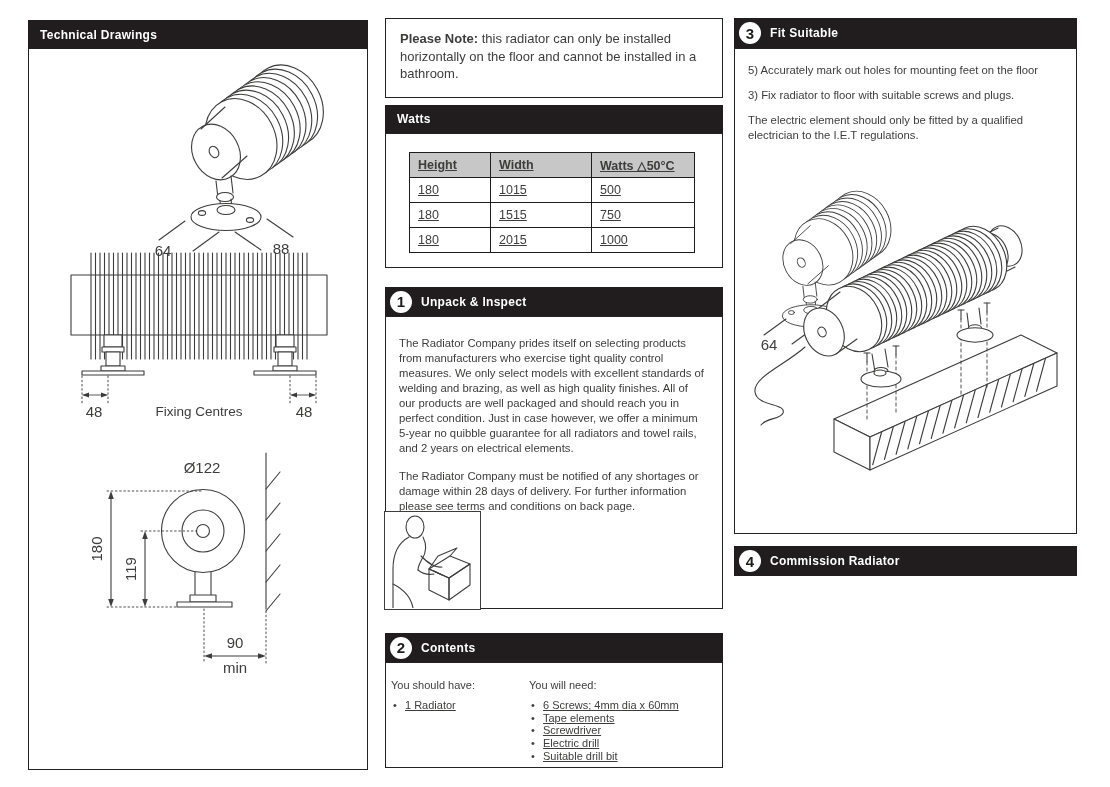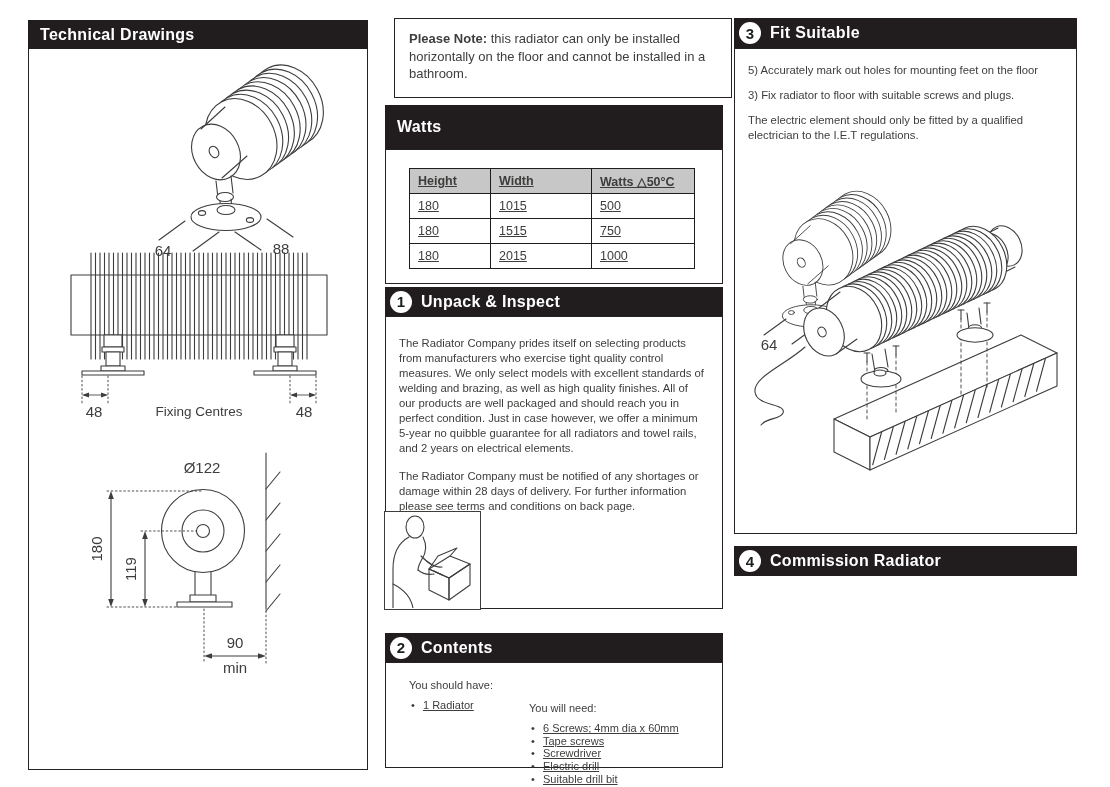--- a/index.html
+++ b/index.html
@@ -1,21 +1,21 @@
 <!DOCTYPE html>
 <html><head>
 <meta charset="utf-8">
 <style>
   html,body{margin:0;padding:0;background:#ffffff;}
   #page{position:relative;width:1110px;height:787px;background:#fff;overflow:hidden;
         font-family:"Liberation Sans",sans-serif;color:#3d3d3c;}
   .panel,.box{box-sizing:border-box;background:#fff;border:1.6px solid #262223;}
   .abs{position:absolute;}
   .bar{box-sizing:border-box;background:#211d1e;color:#fff;display:flex;align-items:center;padding-left:12px;}
-  .bar-title{font-size:16px;font-weight:600;letter-spacing:.3px;}
+  .bar-title{font-size:12px;font-weight:600;letter-spacing:.3px;}
   .badge{box-sizing:border-box;width:22px;height:22px;border-radius:50%;background:#fff;color:#1d1d1b;
          display:flex;align-items:center;justify-content:center;font-weight:bold;font-size:15px;
          margin-right:9px;flex:0 0 auto;}
   .body-txt{font-size:11.3px;line-height:15px;}
   
   #note-box{padding:11px 14px;font-size:13px;line-height:17.5px;}
   #watts-table{border-collapse:collapse;margin:18px 0 0 23px;}
   #watts-table th,#watts-table td{border:1.4px solid #1d1d1b;font-size:12.5px;text-align:left;
          padding:4px 8px;height:16px;text-decoration:underline;}
   #watts-table th{background:#c7c7c7;font-weight:bold;}
@@ -214,26 +214,26 @@
         <polygon class="arr" points="182,235 174,232.2 174,237.8"></polygon>
         <text class="t15" x="118" y="52" text-anchor="middle">Ø122</text>
         <text class="t15" x="18" y="128" text-anchor="middle" transform="rotate(-90 18 128)">180</text>
         <text class="t15" x="52" y="148" text-anchor="middle" transform="rotate(-90 52 148)">119</text>
         <text class="t15" x="151" y="227" text-anchor="middle">90</text>
         <text class="t15" x="151" y="252" text-anchor="middle">min</text>
       </g>
     </svg>
   </section>
 
-  <div id="note-box" class="box abs" style="left:394px;top:18px;width:338px;height:80px;">
+  <div id="note-box" class="box abs" style="left:385px;top:18px;width:338px;height:80px;">
     <b>Please Note:</b><span> this radiator can only be installed horizontally on the floor and cannot be installed in a bathroom.</span>
   </div>
 
   <div class="abs" style="left:385px;top:105px;width:338px;">
-    <div class="bar" style="height:44px;">
+    <div class="bar" style="height:28px;">
       <span class="bar-title">Watts</span>
     </div>
     <div class="box" style="height:135px;">
       <table id="watts-table">
         <thead>
           <tr>
             <th class="colw1">Height</th>
             <th class="colw2">Width</th>
             <th class="colw3">Watts △50°C</th>
           </tr>
@@ -284,31 +284,31 @@
       </div>
     </div>
   </div>
 
   <div class="abs" style="left:385px;top:633px;width:338px;">
     <div class="bar" style="height:29px;padding-left:5px;">
       <span class="badge">2</span>
       <span class="bar-title">Contents</span>
     </div>
     <div class="box" style="height:106px;position:relative;">
-      <div class="contents-col" style="left:23px;">
+      <div class="contents-col" style="left:5px;">
         <div class="contents-label">You should have:</div>
         <ul class="plain">
           <li>1 Radiator</li>
         </ul>
       </div>
-      <div class="contents-col" style="left:143px;margin-top:23px;">
+      <div class="contents-col" style="left:143px;">
         <div class="contents-label">You will need:</div>
         <ul class="plain">
           <li>6 Screws; 4mm dia x 60mm</li>
-          <li>Tape screws</li>
+          <li>Tape elements</li>
           <li>Screwdriver</li>
           <li>Electric drill</li>
           <li>Suitable drill bit</li>
         </ul>
       </div>
     </div>
   </div>
 
   <div class="abs" style="left:734px;top:18px;width:343px;">
     <div class="bar" style="height:30px;padding-left:5px;">

